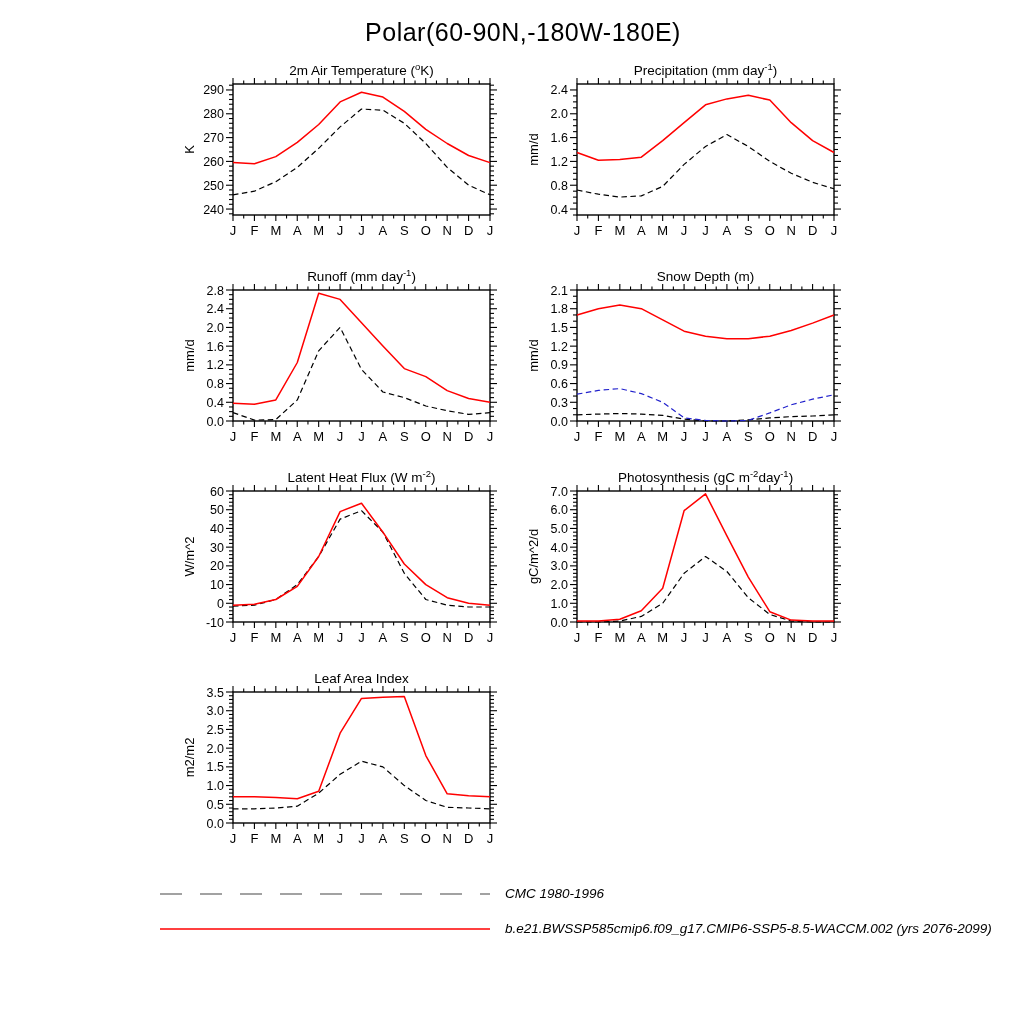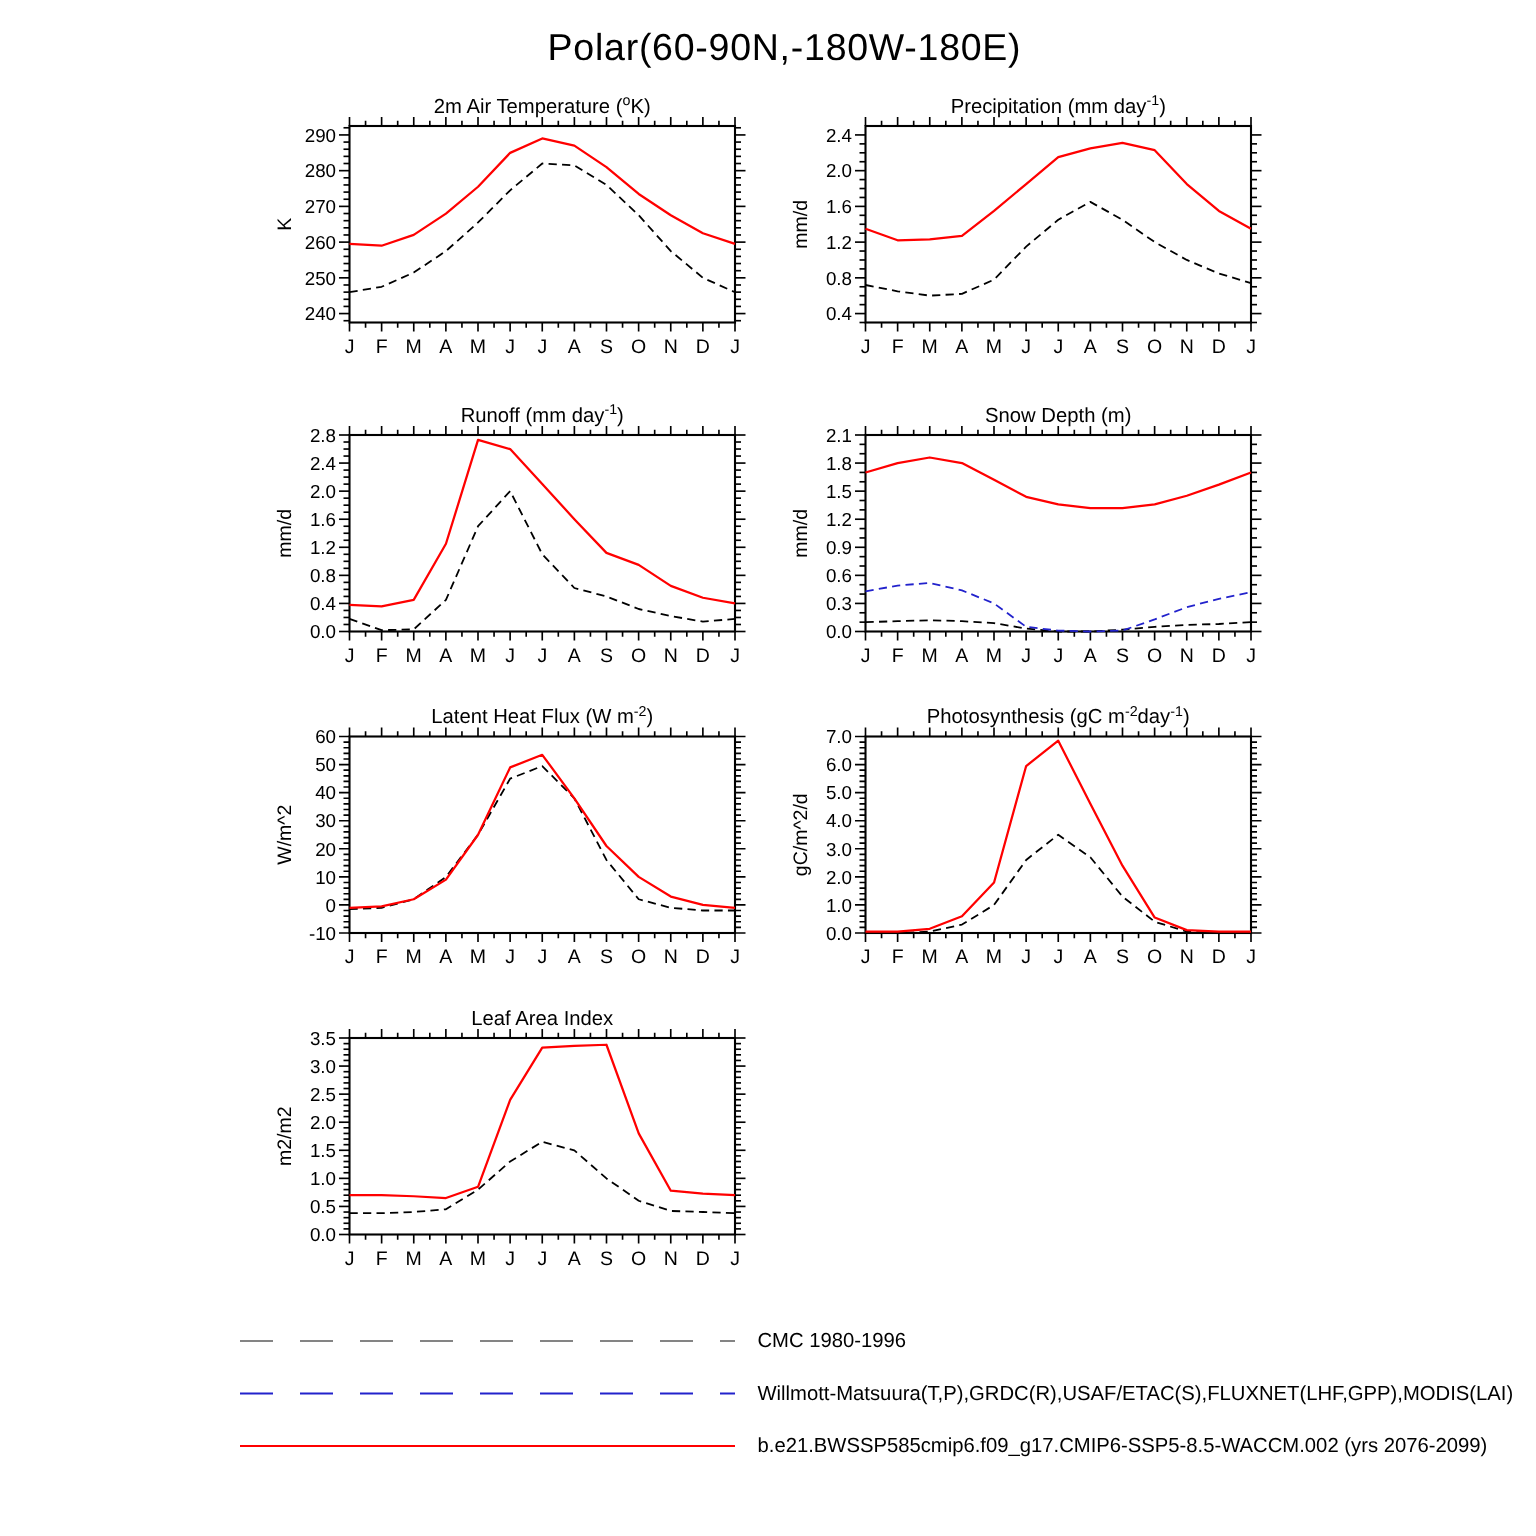--- a/index.html
+++ b/index.html
@@ -8,21 +8,21 @@
   .main-title{position:absolute;top:18px;left:0;width:1024px;text-align:center;
               font-size:25px;letter-spacing:0.5px;margin-left:11px;}
   .chart{position:absolute;width:344px;height:196px;}
   .c0{left:180px;top:60px;}  .c1{left:524px;top:60px;}
   .c2{left:180px;top:266px;} .c3{left:524px;top:266px;}
   .c4{left:180px;top:467px;} .c5{left:524px;top:467px;}
   .c6{left:180px;top:668px;}
   .legend{position:absolute;left:160px;top:876px;}
   .legend-row{display:flex;align-items:center;height:35px;}
   .legend-marker{flex:0 0 330px;}
-  .legend-label{margin-left:15px;font-size:13.5px;white-space:nowrap;}
+  .legend-label{margin-left:15px;font-size:13.5px;white-space:nowrap;font-style:italic;}
   svg text{font-family:"Liberation Sans","DejaVu Sans",sans-serif;}
 </style>
 </head>
 <body>
 
 <div class="main-title">Polar(60-90N,-180W-180E)</div>
 
 <div class="chart c0"><svg width="344" height="196" viewBox="0 0 344 196">
       <rect x="53" y="24" width="257" height="131" fill="none" stroke="#000" stroke-width="1.4"></rect>
       <line x1="46" y1="149.04545454545453" x2="53" y2="149.04545454545453" stroke="#000" stroke-width="1.1"></line>
@@ -987,23 +987,17 @@
 
 <div class="legend">
   <div class="legend-row">
     <svg class="legend-marker" width="330" height="10">
       <line x1="0" y1="5" x2="330" y2="5" stroke-width="1.4" stroke="#848484" stroke-dasharray="22 18"></line>
     </svg>
     <span class="legend-label">CMC 1980-1996</span>
   </div>
   <div class="legend-row">
     <svg class="legend-marker" width="330" height="10">
-      <line x1="0" y1="5" x2="330" y2="5" stroke-width="1.4" stroke="#2222cc" stroke-dasharray="22 18"></line>
-    </svg>
-    <span class="legend-label">Willmott-Matsuura(T,P),GRDC(R),USAF/ETAC(S),FLUXNET(LHF,GPP),MODIS(LAI)</span>
-  </div>
-  <div class="legend-row">
-    <svg class="legend-marker" width="330" height="10">
       <line x1="0" y1="5" x2="330" y2="5" stroke-width="1.4" stroke="#ff0000"></line>
     </svg>
     <span class="legend-label">b.e21.BWSSP585cmip6.f09_g17.CMIP6-SSP5-8.5-WACCM.002 (yrs 2076-2099)</span>
   </div>
 </div>
 
 </body></html>

